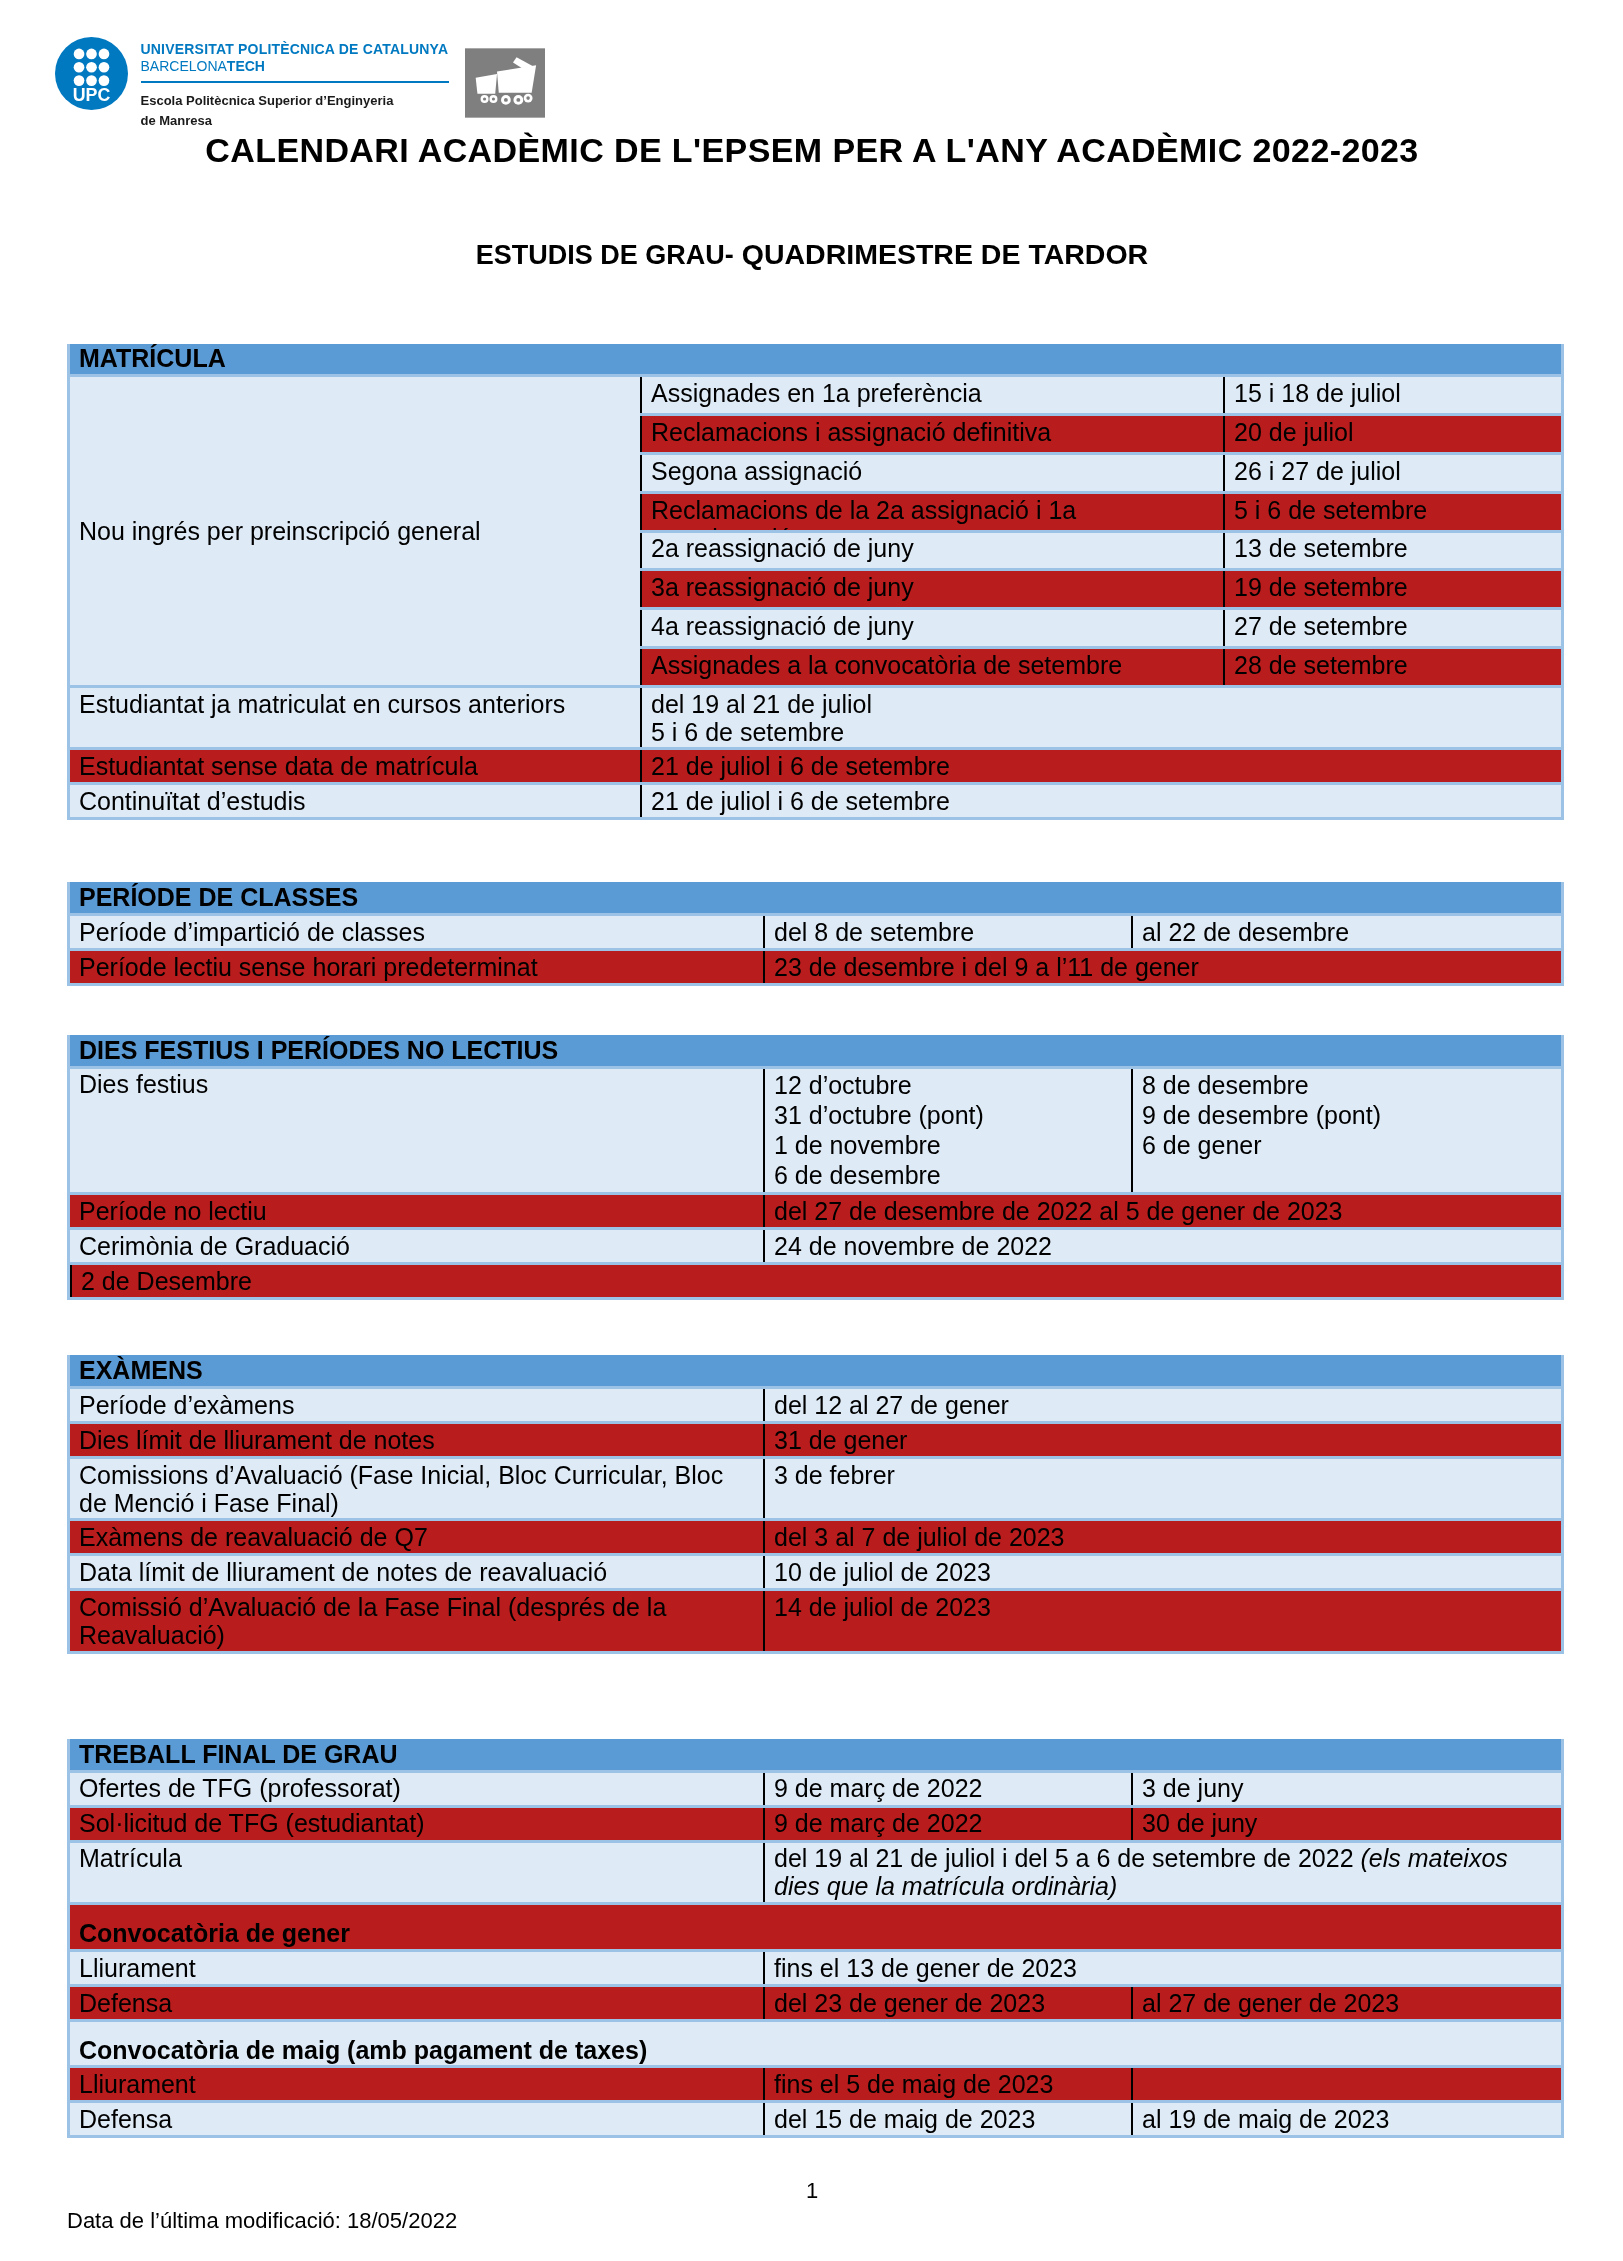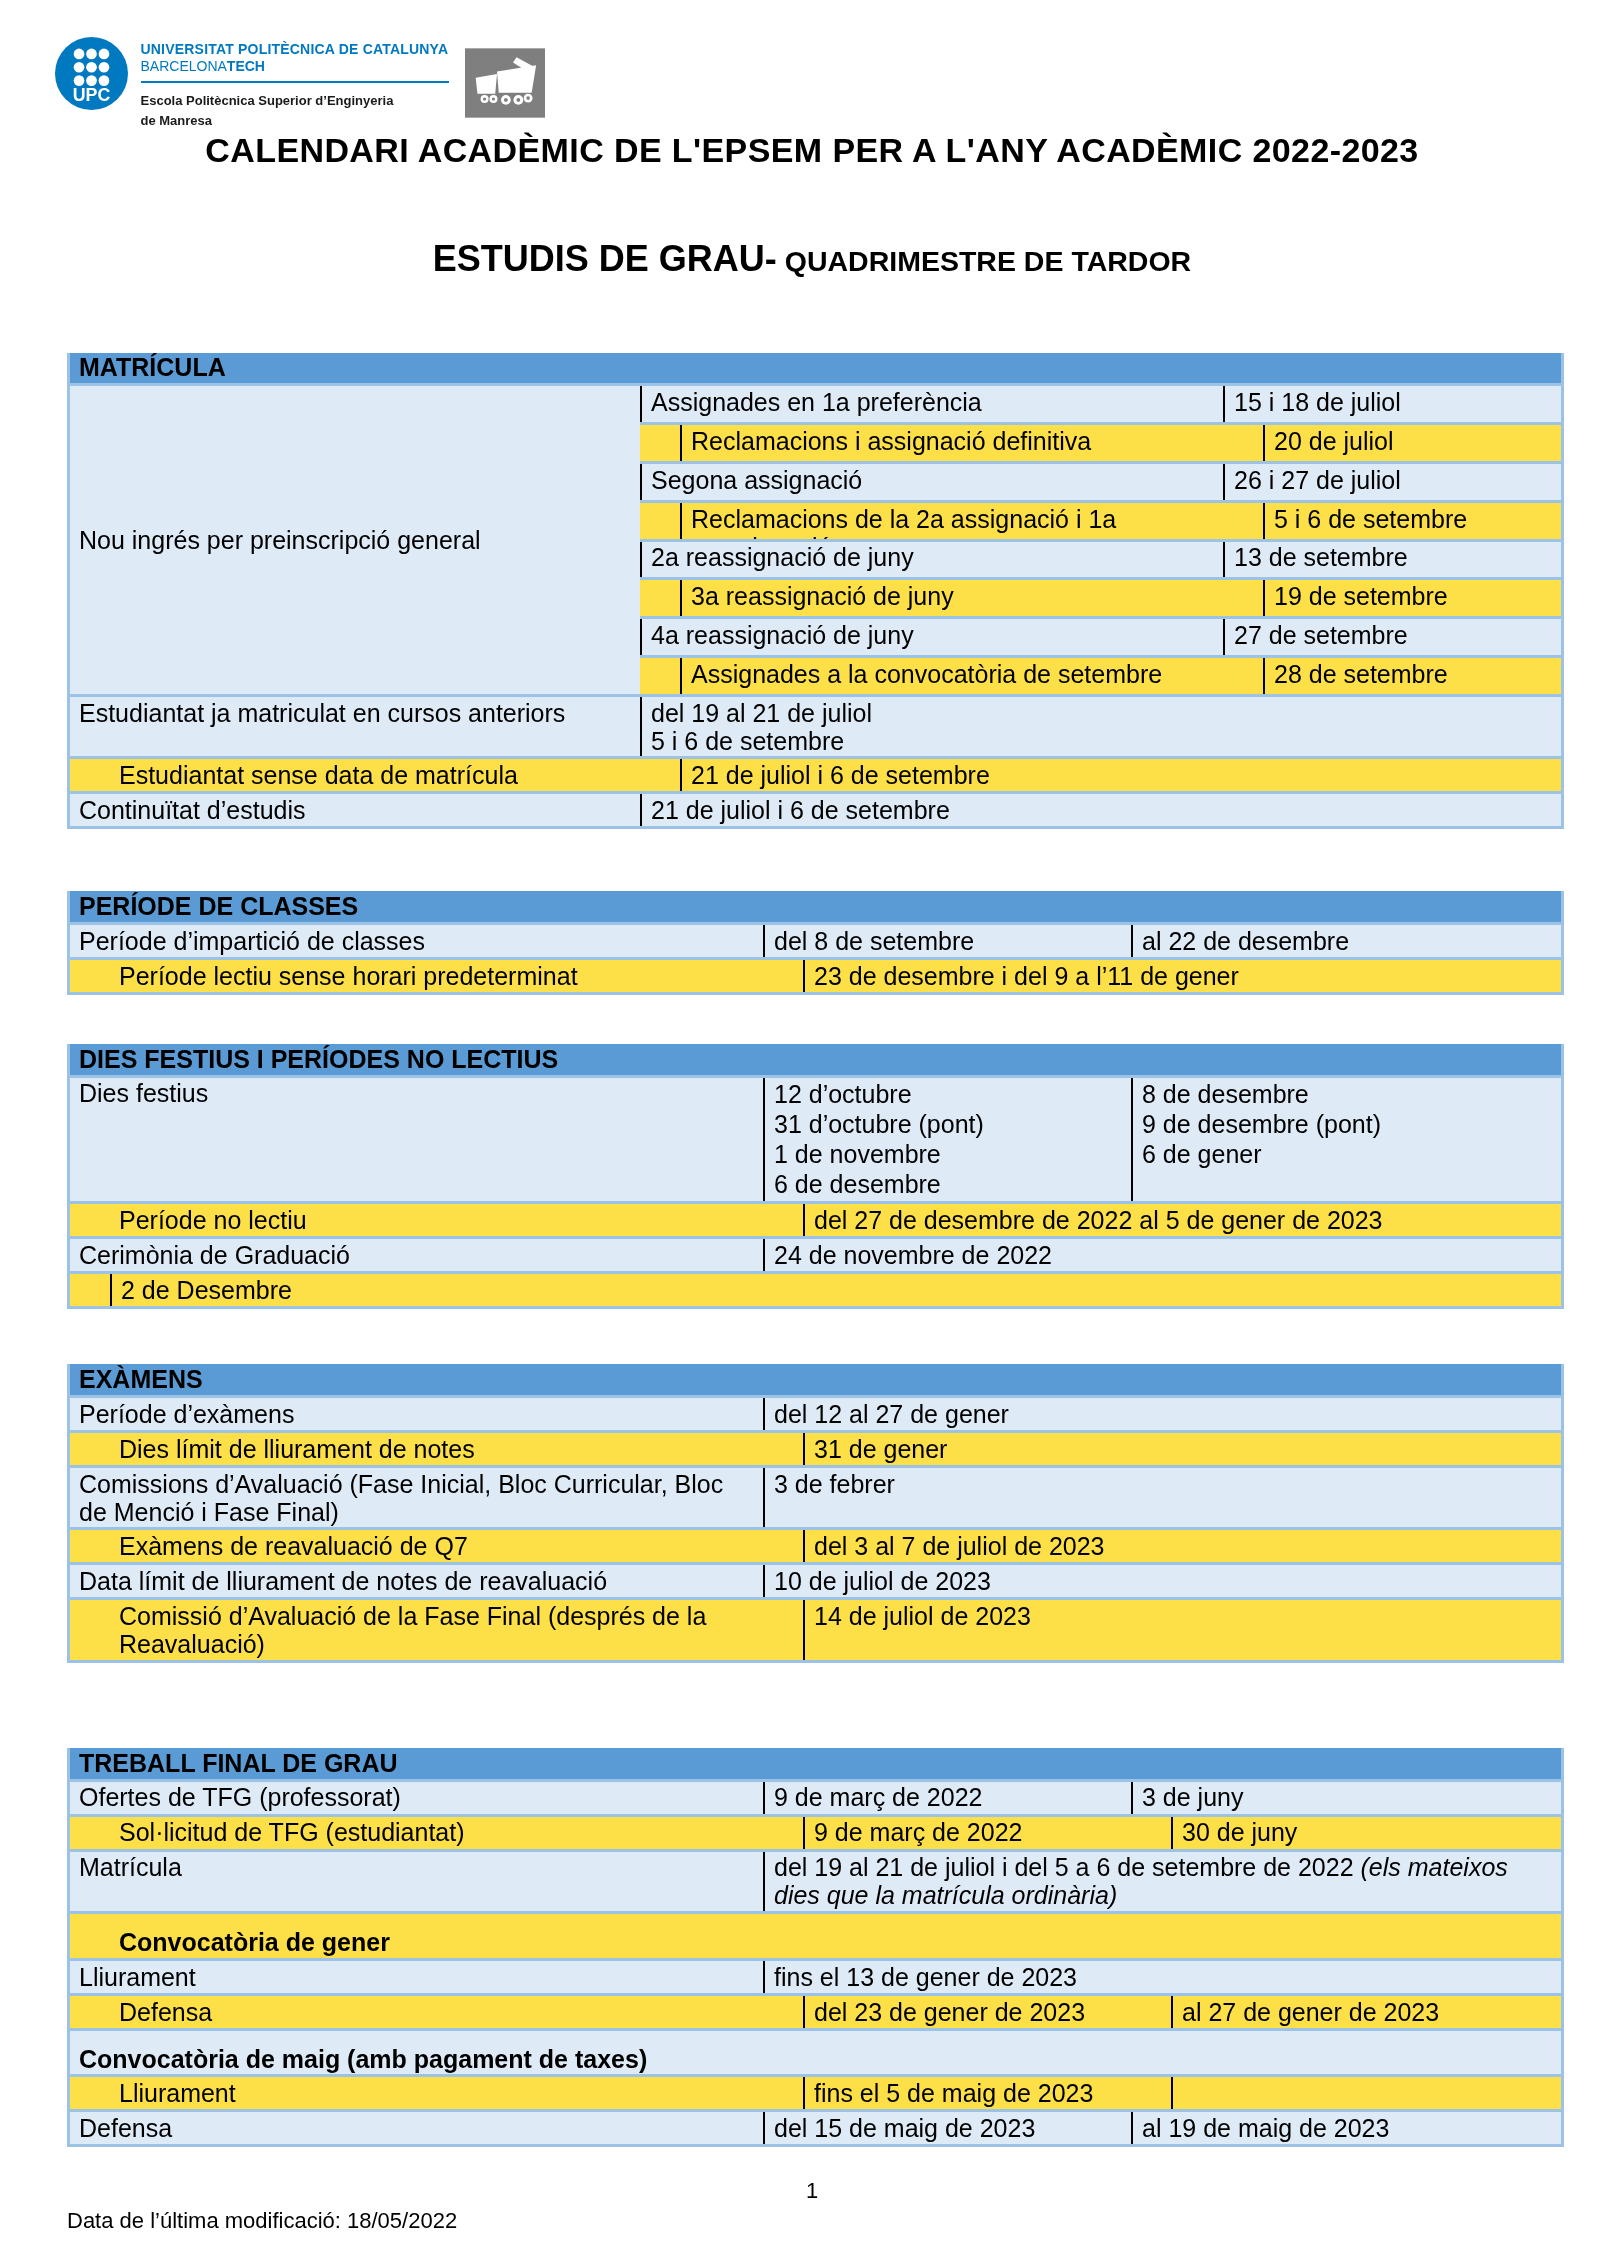--- a/index.html
+++ b/index.html
@@ -17,31 +17,31 @@
   .wm1 { color:#0079C1; font-weight:bold; font-size:14px; line-height:17px; letter-spacing:0.2px; }
   .wm2 { color:#0079C1; font-size:14px; line-height:17px; }
   .wm2 .bold { font-weight:bold; }
   .wm-rule { height:2.7px; background:#0079C1; margin:6.2px 0 8px 0; }
   .wm3 { font-weight:bold; font-size:13px; line-height:19.6px; color:#1a1a1a; }
   .epsem-box { margin-left:16px; margin-top:10.7px; }
 
   
   .title { text-align:center; font-weight:bold; font-size:34px; letter-spacing:0.4px; }
   .subtitle { text-align:center; font-weight:bold; margin-top:68px; }
-  .sub1 { font-size:36px; } .sub2 { font-size:28.5px; }
+  .sub1 { font-size:27px; } .sub2 { font-size:28.5px; }
 
   
   .tbl { width:1497px; margin-left:67px;
          border-left:3.6px solid #9CC2E5; border-right:3.6px solid #9CC2E5; border-bottom:3.6px solid #9CC2E5; }
   .mt-first { margin-top:73px; } .mt-p { margin-top:62px; } .mt-f { margin-top:49px; }
   .mt-e { margin-top:55px; } .mt-t { margin-top:85px; }
 
   .bar { background:#5B9BD5; font-weight:bold; font-size:25px; line-height:27px; padding:1.8px 9px; }
   .row { display:flex; border-top:3.6px solid #9CC2E5; min-height:35px; }
-  .bgA { background:#DEEAF6; } .bgW { background:#fde047;padding-left:40px; }
+  .bgA { background:#DEEAF6; } .bgW { background:#b91c1c; }
   .cell { padding:1.8px 9px; font-size:25px; line-height:28px; }
   .vl { border-left:2.7px solid #000; }
   .bold { font-weight:bold;margin-top:12px; }
   .it { font-style:italic; }
 
   
   .c1m { width:570px; }
   .subtbl { flex:1; display:flex; flex-direction:column; }
   .srow { display:flex; flex:1; min-height:35px; }
   .srow + .srow { border-top:3.6px solid #9CC2E5; }

